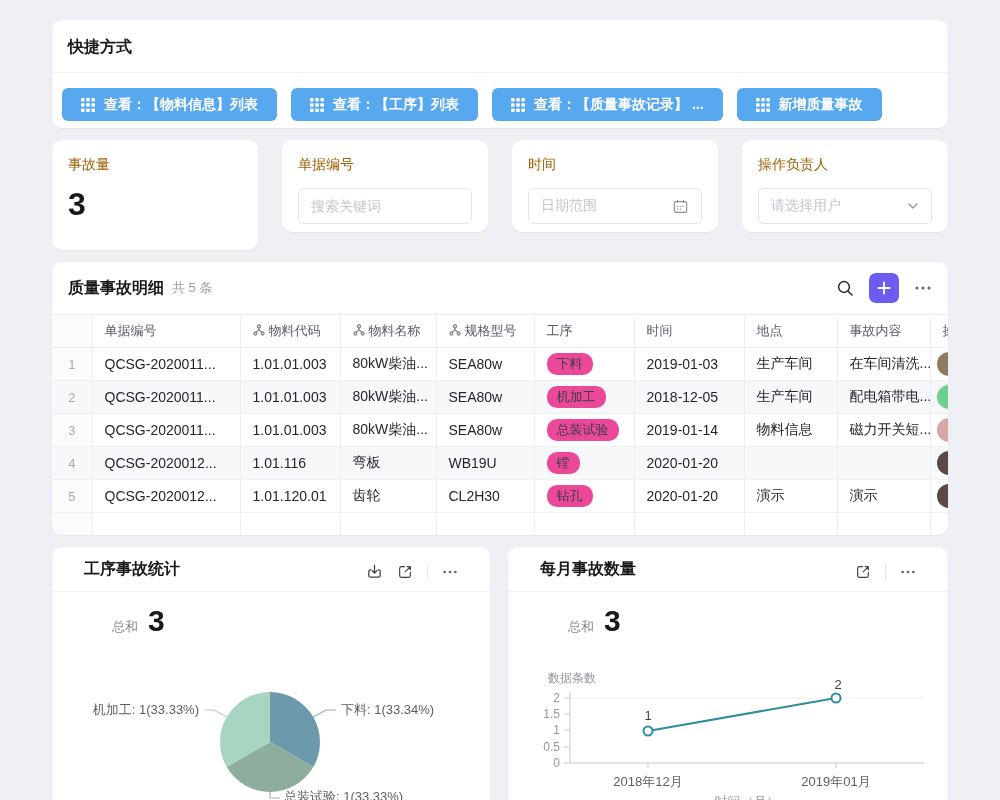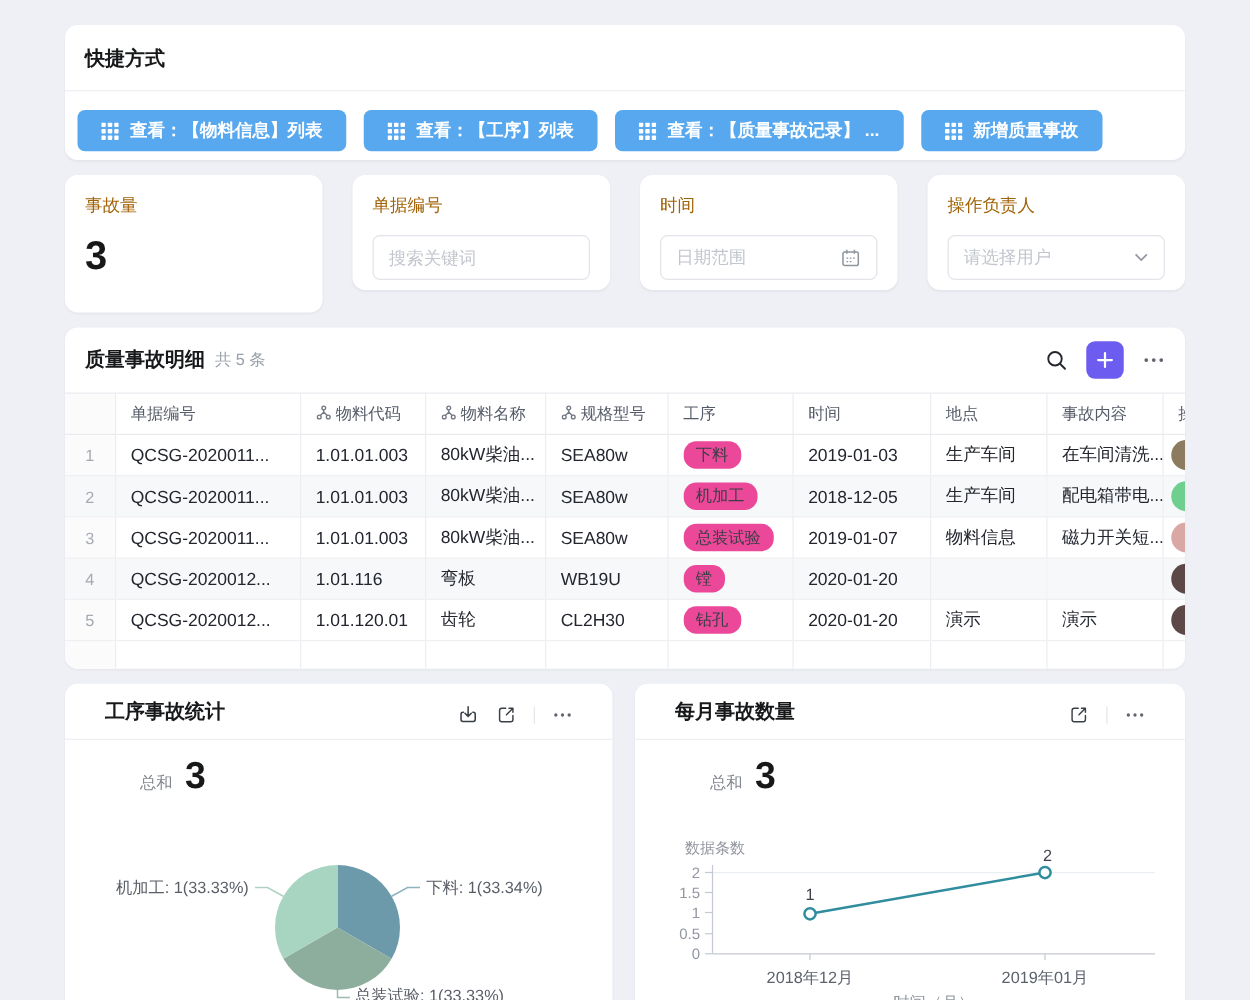--- a/index.html
+++ b/index.html
@@ -265,21 +265,21 @@
             <td>配电箱带电...</td>
             <td class="op"><span class="avatar" style="background:#6FCF8F"></span></td>
           </tr>
           <tr class="">
             <td class="idx">3</td>
             <td>QCSG-2020011...</td>
             <td>1.01.01.003</td>
             <td>80kW柴油...</td>
             <td>SEA80w</td>
             <td><span class="pill">总装试验</span></td>
-            <td>2019-01-07</td>
+            <td>2019-01-14</td>
             <td>物料信息</td>
             <td>磁力开关短...</td>
             <td class="op"><span class="avatar" style="background:#D9A8A4"></span></td>
           </tr>
           <tr class="even">
             <td class="idx">4</td>
             <td>QCSG-2020012...</td>
             <td>1.01.116</td>
             <td>弯板</td>
             <td>WB19U</td>

